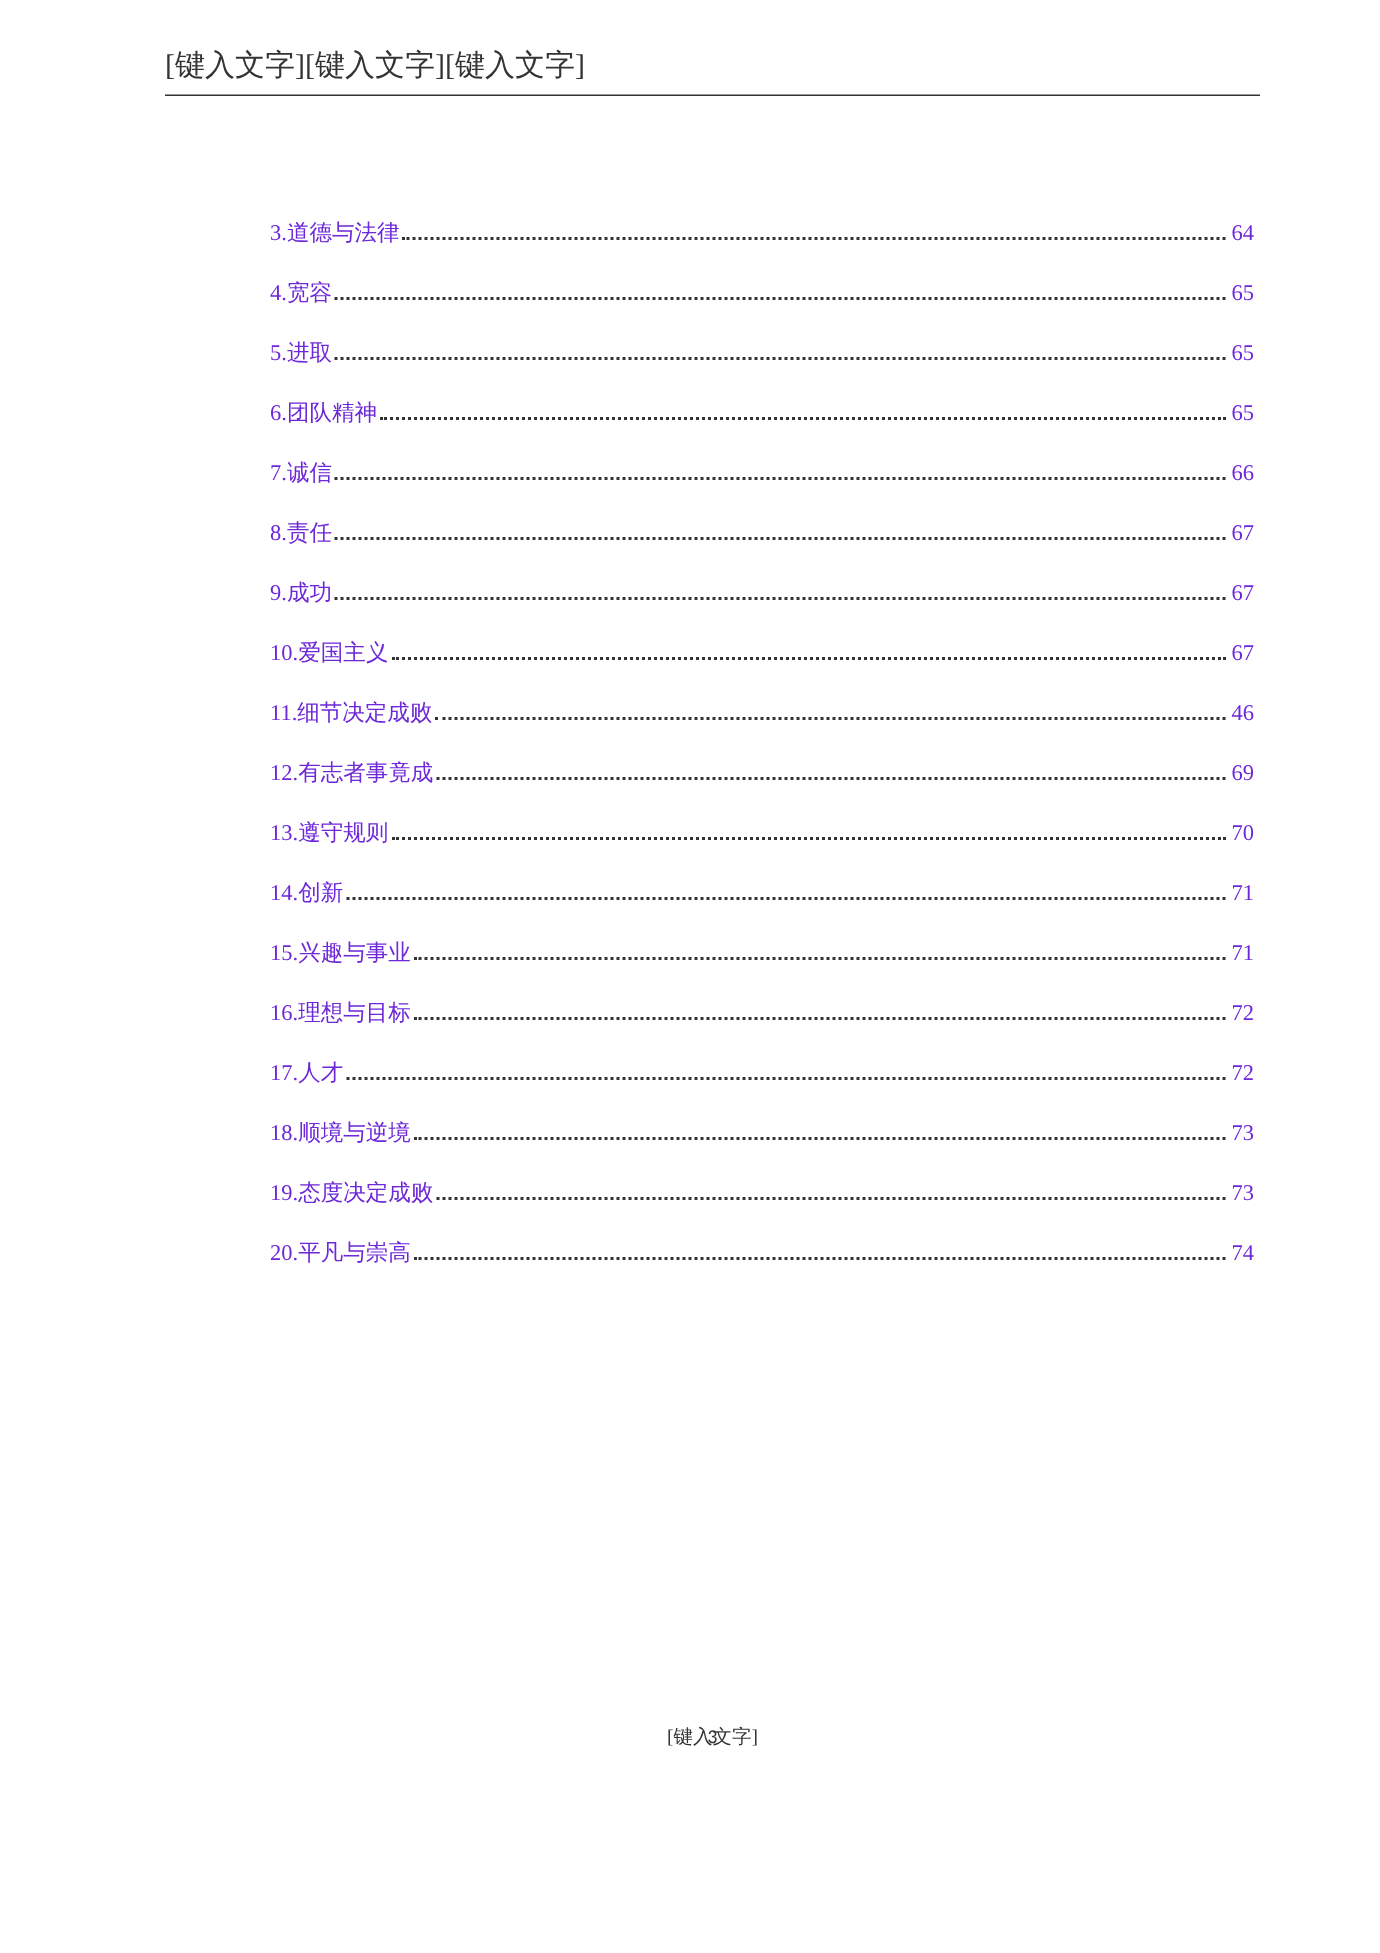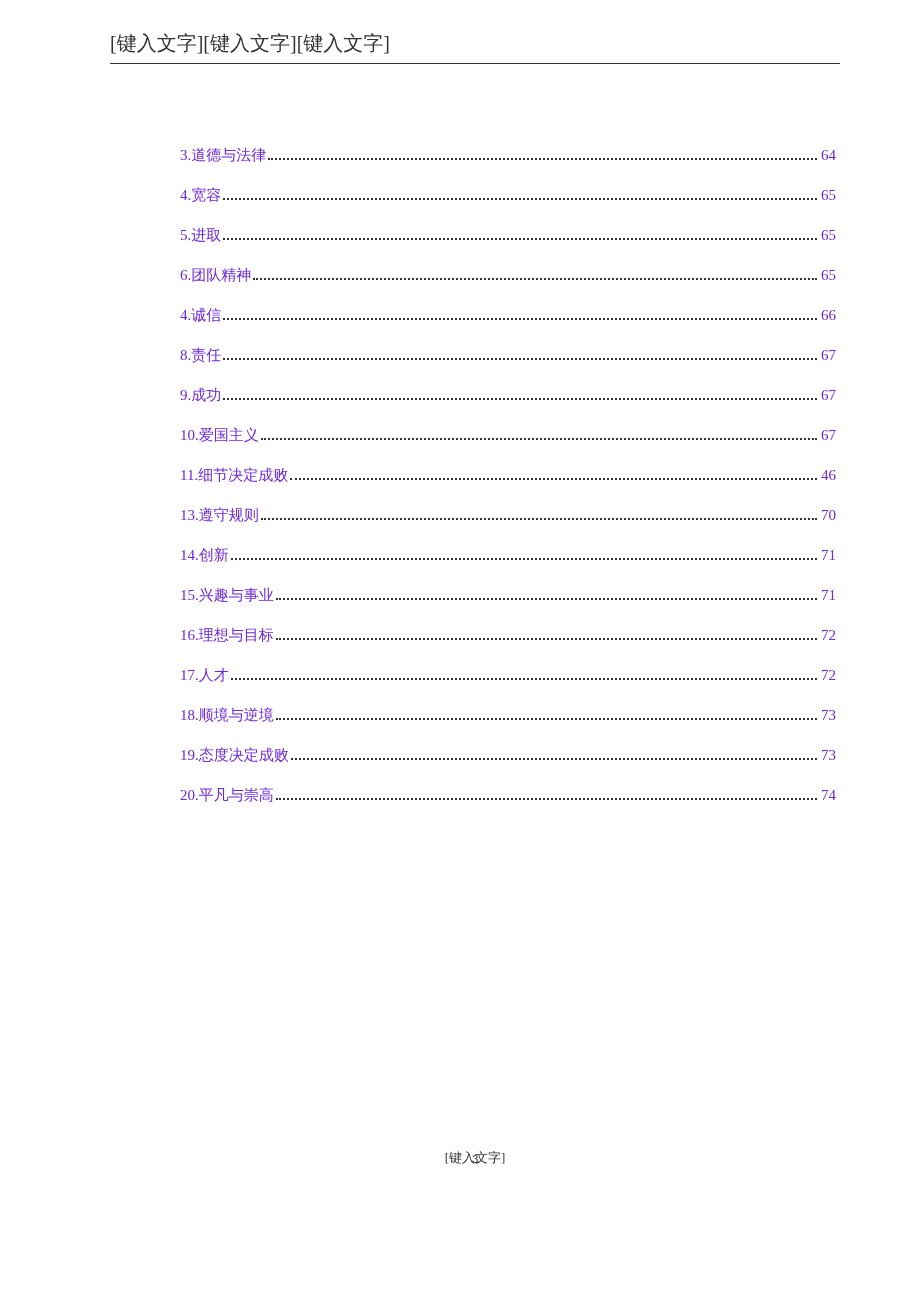--- a/index.html
+++ b/index.html
@@ -90,21 +90,21 @@
       <span class="toc-title">5.进取</span>
       <span class="toc-dots"></span>
       <span class="toc-page">65</span>
     </div>
     <div class="toc-entry">
       <span class="toc-title">6.团队精神</span>
       <span class="toc-dots"></span>
       <span class="toc-page">65</span>
     </div>
     <div class="toc-entry">
-      <span class="toc-title">4.诚信</span>
+      <span class="toc-title">7.诚信</span>
       <span class="toc-dots"></span>
       <span class="toc-page">66</span>
     </div>
     <div class="toc-entry">
       <span class="toc-title">8.责任</span>
       <span class="toc-dots"></span>
       <span class="toc-page">67</span>
     </div>
     <div class="toc-entry">
       <span class="toc-title">9.成功</span>
@@ -113,20 +113,25 @@
     </div>
     <div class="toc-entry">
       <span class="toc-title">10.爱国主义</span>
       <span class="toc-dots"></span>
       <span class="toc-page">67</span>
     </div>
     <div class="toc-entry">
       <span class="toc-title">11.细节决定成败</span>
       <span class="toc-dots"></span>
       <span class="toc-page">46</span>
+    </div>
+    <div class="toc-entry">
+      <span class="toc-title">12.有志者事竟成</span>
+      <span class="toc-dots"></span>
+      <span class="toc-page">69</span>
     </div>
     <div class="toc-entry">
       <span class="toc-title">13.遵守规则</span>
       <span class="toc-dots"></span>
       <span class="toc-page">70</span>
     </div>
     <div class="toc-entry">
       <span class="toc-title">14.创新</span>
       <span class="toc-dots"></span>
       <span class="toc-page">71</span>

